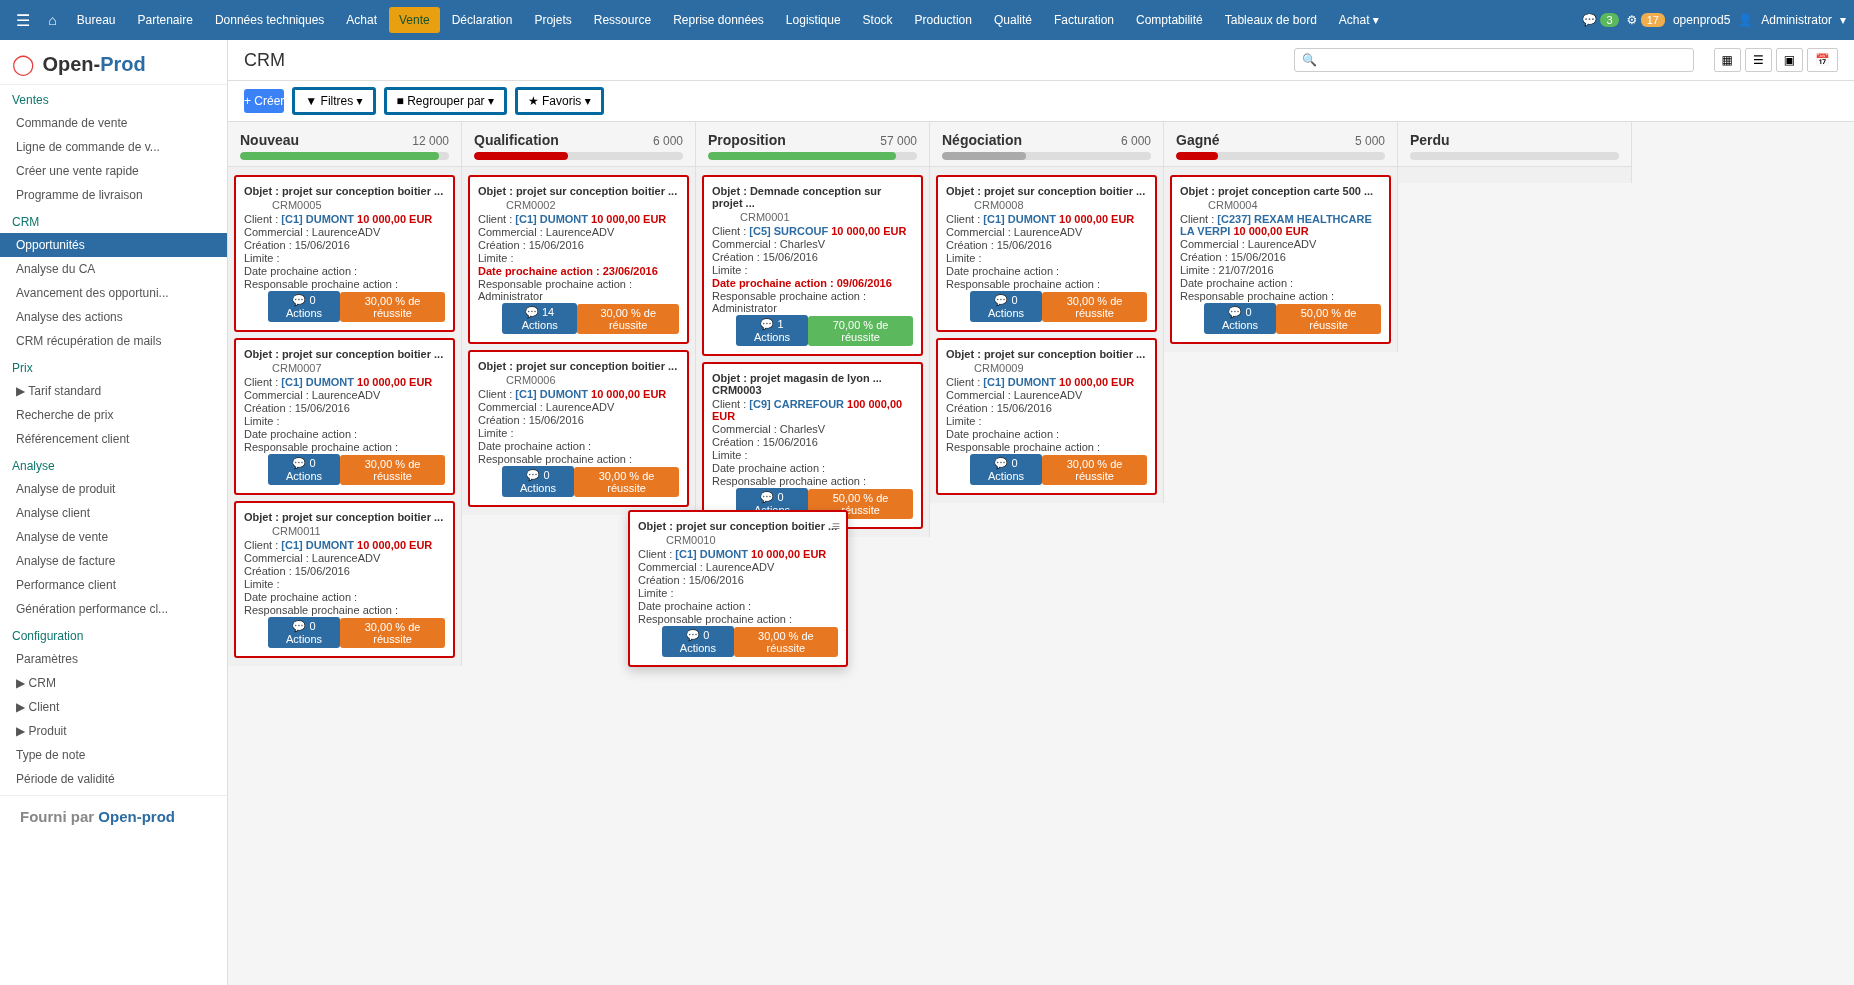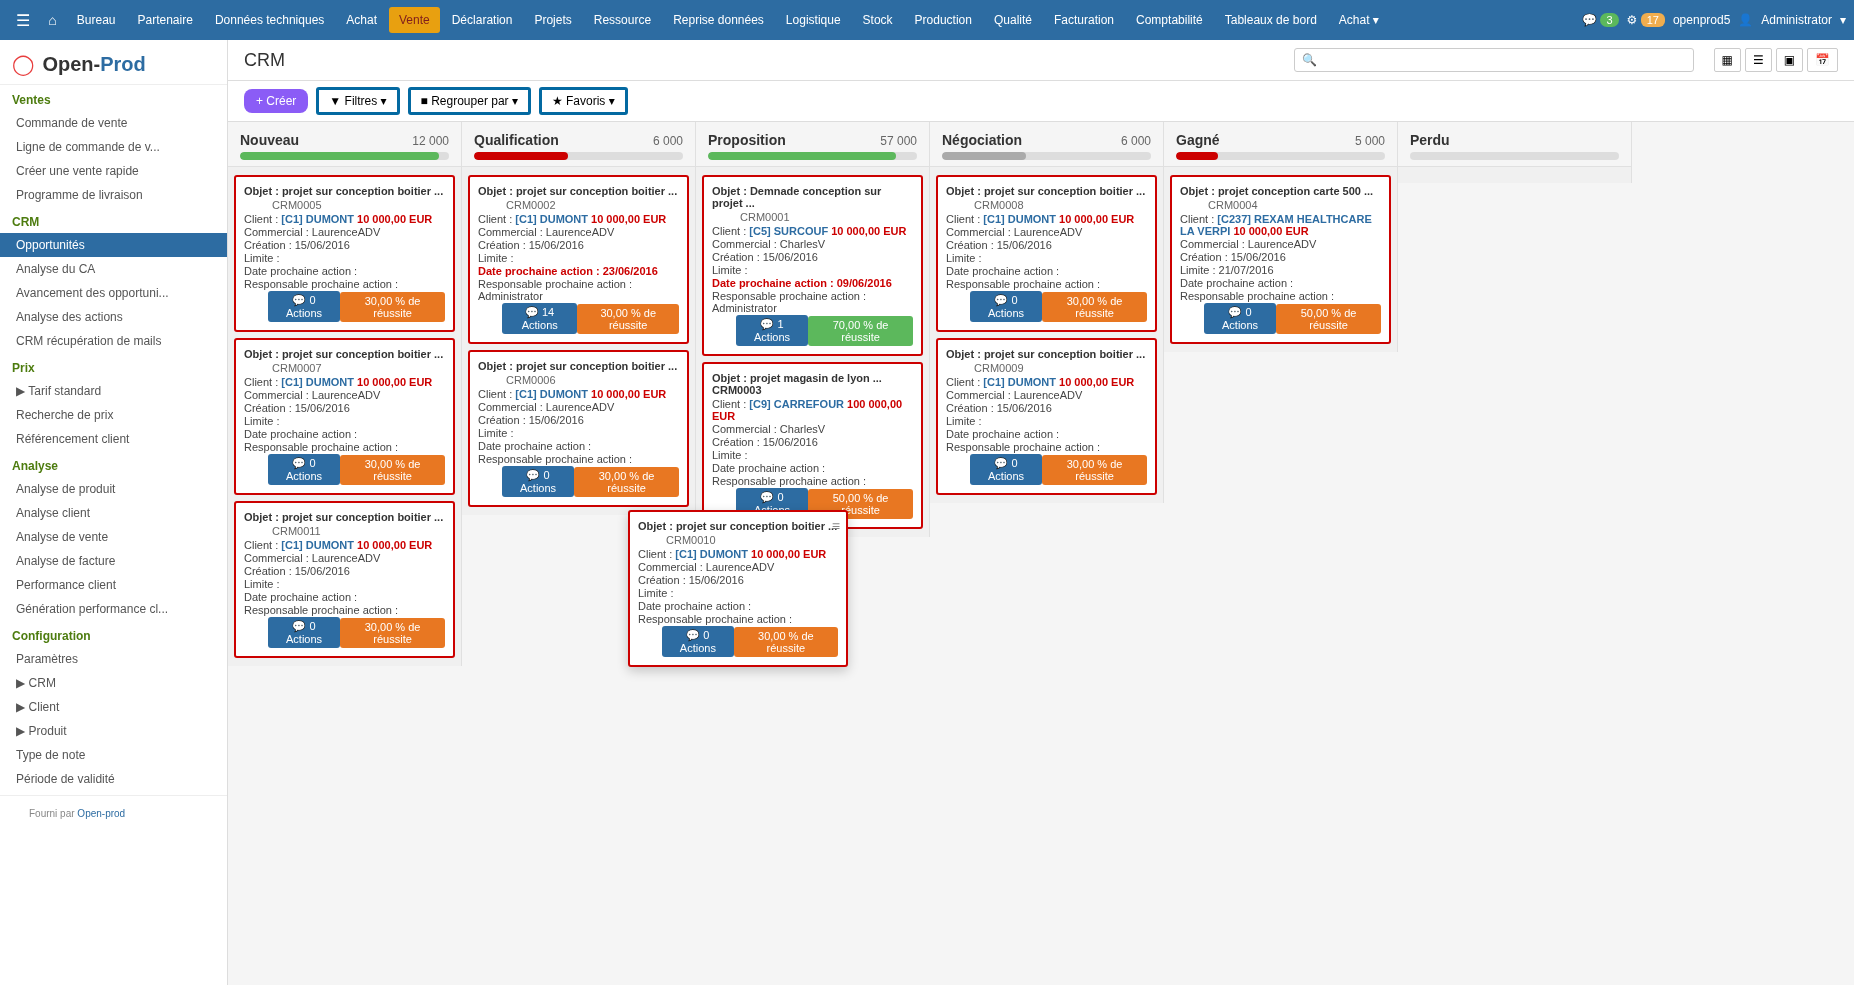--- a/index.html
+++ b/index.html
@@ -15,21 +15,21 @@
       gap: 2px;
     }
     .top-nav-item {
       color: #fff;
       padding: 6px 10px;
       cursor: pointer;
       font-size: 12px;
       white-space: nowrap;
       border-radius: 3px;
     }
-    .top-nav-item.vente { background: #e8a010; color: #7f1d1d; }
+    .top-nav-item.vente { background: #e8a010; color: #14532d; }
     .nav-right { margin-left: auto; display: flex; align-items: center; gap: 8px; color: #fff; font-size: 12px; }
     .nav-badge { background: #5cb85c; border-radius: 10px; padding: 1px 6px; font-size: 11px; }
     .nav-badge-gear { background: #f0ad4e; border-radius: 6px; padding: 1px 6px; font-size: 11px; }
     .hamburger { color: #fff; font-size: 16px; cursor: pointer; padding: 4px 8px; }
     .home-icon { color: #fff; font-size: 14px; cursor: pointer; padding: 4px 8px; }
 
     
     .layout { display: flex; height: calc(100vh - 40px); }
     .sidebar {
       width: 228px;
@@ -42,35 +42,35 @@
       padding: 12px 12px 8px;
       display: flex;
       align-items: center;
       gap: 8px;
       border-bottom: 1px solid #eee;
     }
     .logo-icon { color: #e83e3e; font-size: 20px; }
     .logo-text { font-size: 20px; font-weight: bold; color: #333; }
     .logo-text span { color: #2d6ca2; }
     .sidebar-section-title {
-      color: #4d7c0f;
-      font-weight: bold;
+      color: #0f766e;
+      font-weight: normal;
       font-size: 12px;
       padding: 8px 12px 4px;
     }
     .sidebar-item {
       padding: 5px 12px 5px 16px;
       color: #555;
       cursor: pointer;
       font-size: 12px;
     }
     .sidebar-item.active { background: #2d6ca2; color: #fff; }
     .sidebar-item-arrow { display: flex; align-items: center; gap: 4px; }
     .sidebar-divider { border-top: 1px solid #eee; margin: 4px 0; }
-    .sidebar-footer { padding: 8px 29px; color: #888; font-size: 10px; }
+    .sidebar-footer { padding: 8px 20px; color: #888; font-size: 15px; font-weight: bold; }
     .sidebar-footer a { color: #2d6ca2; }
 
     
     .main-content {
       flex: 1;
       overflow: hidden;
       display: flex;
       flex-direction: column;
       background: #f5f5f5;
     }
@@ -115,25 +115,25 @@
     
     .crm-toolbar {
       background: #fff;
       padding: 6px 16px;
       display: flex;
       align-items: center;
       gap: 8px;
       border-bottom: 1px solid #ddd;
     }
     .btn-create {
-      background: #8b5cf6;
+      background: #3b82f6;
       color: #fff;
       border: none;
-      border-radius: 8px;
-      padding: 5px 12px;
+      border-radius: 3px;
+      padding: 5px 0;
       cursor: pointer;
       font-size: 12px;
     }
     .btn-filter {
       background: #fff;
       border: 3px solid #0369a1;
       border-radius: 3px;
       padding: 4px 10px;
       cursor: pointer;
       font-size: 12px;

